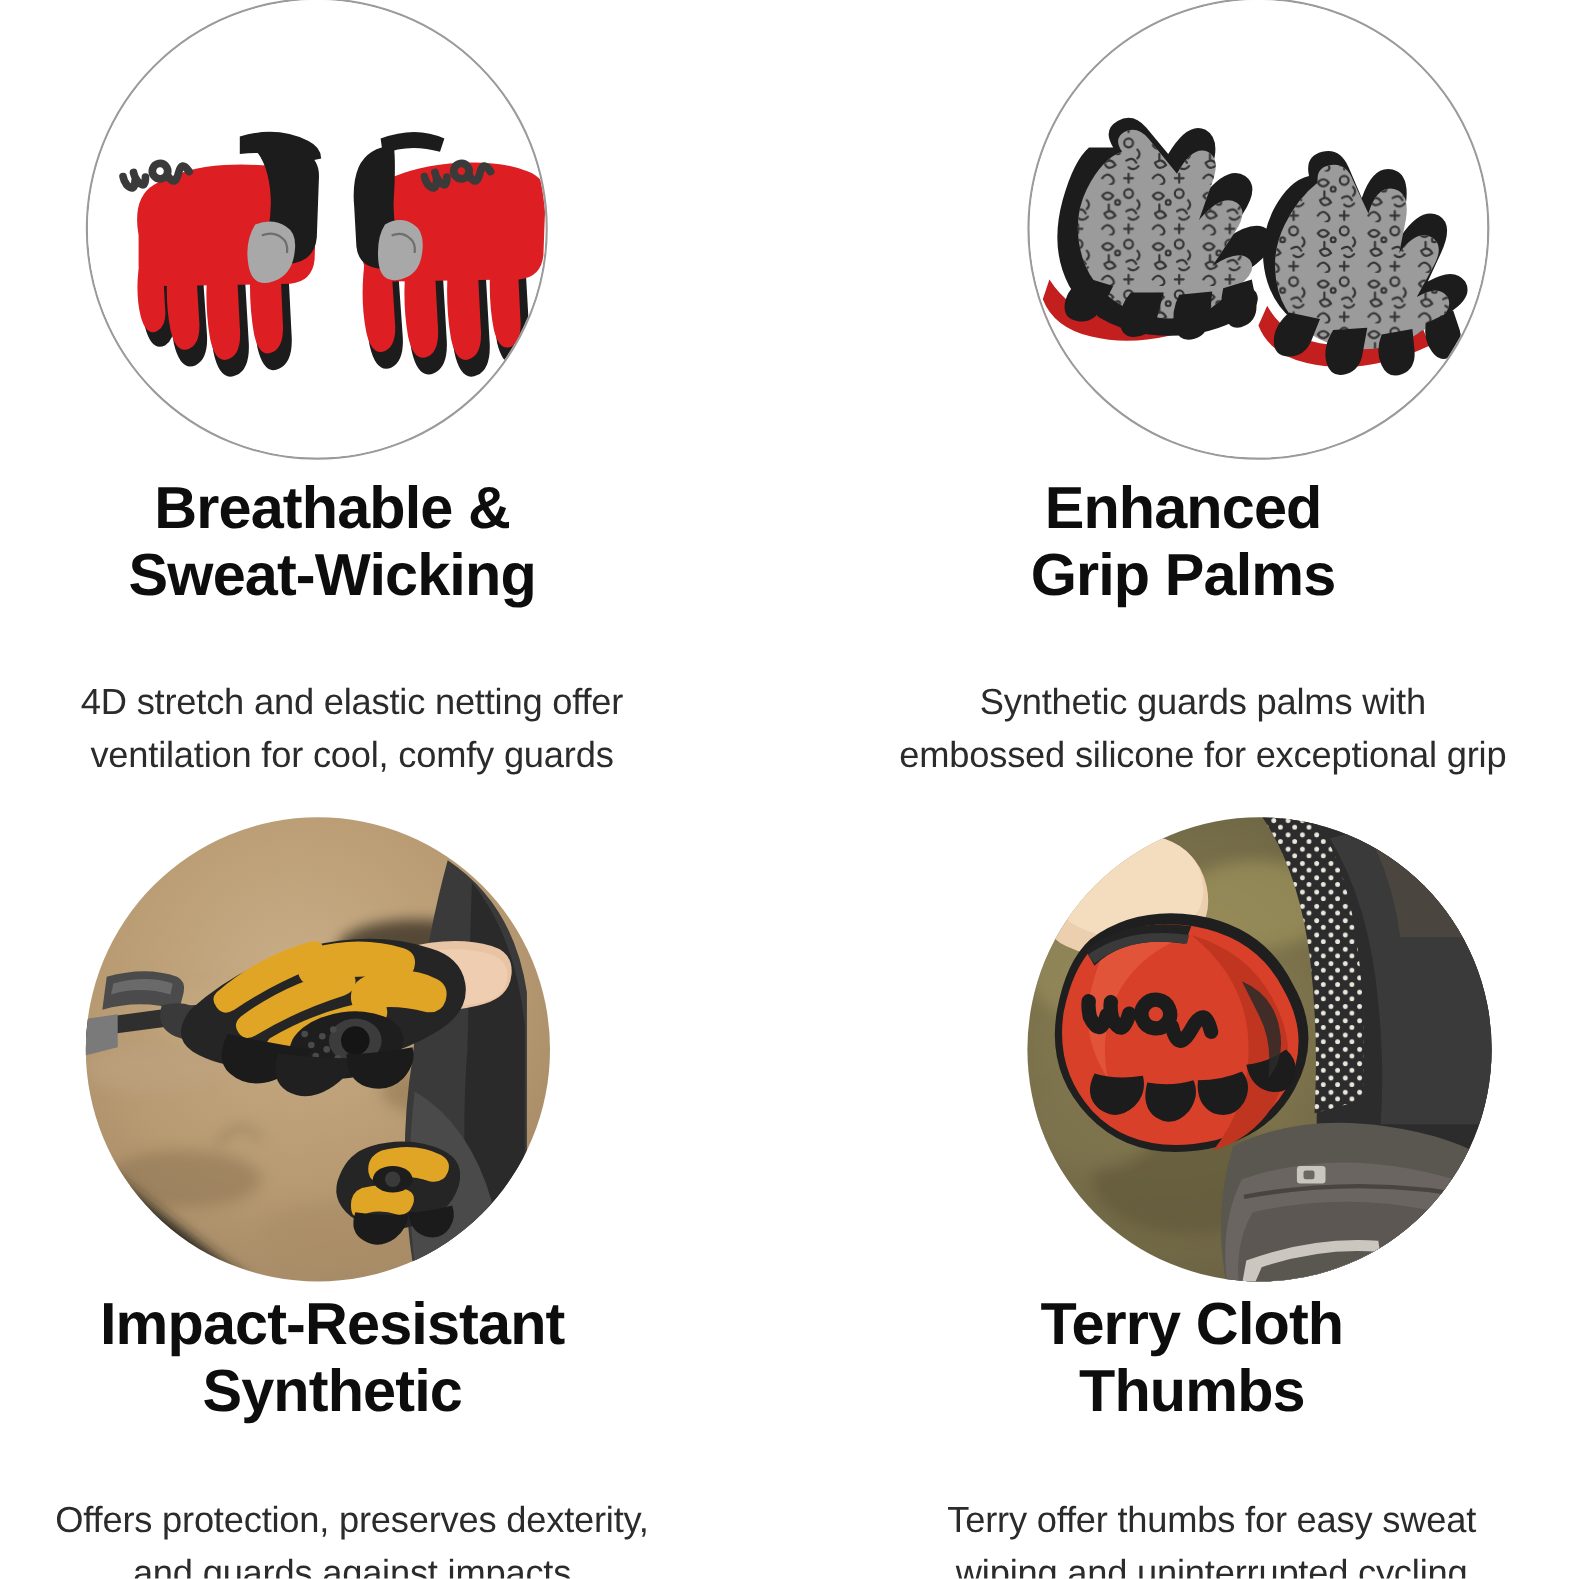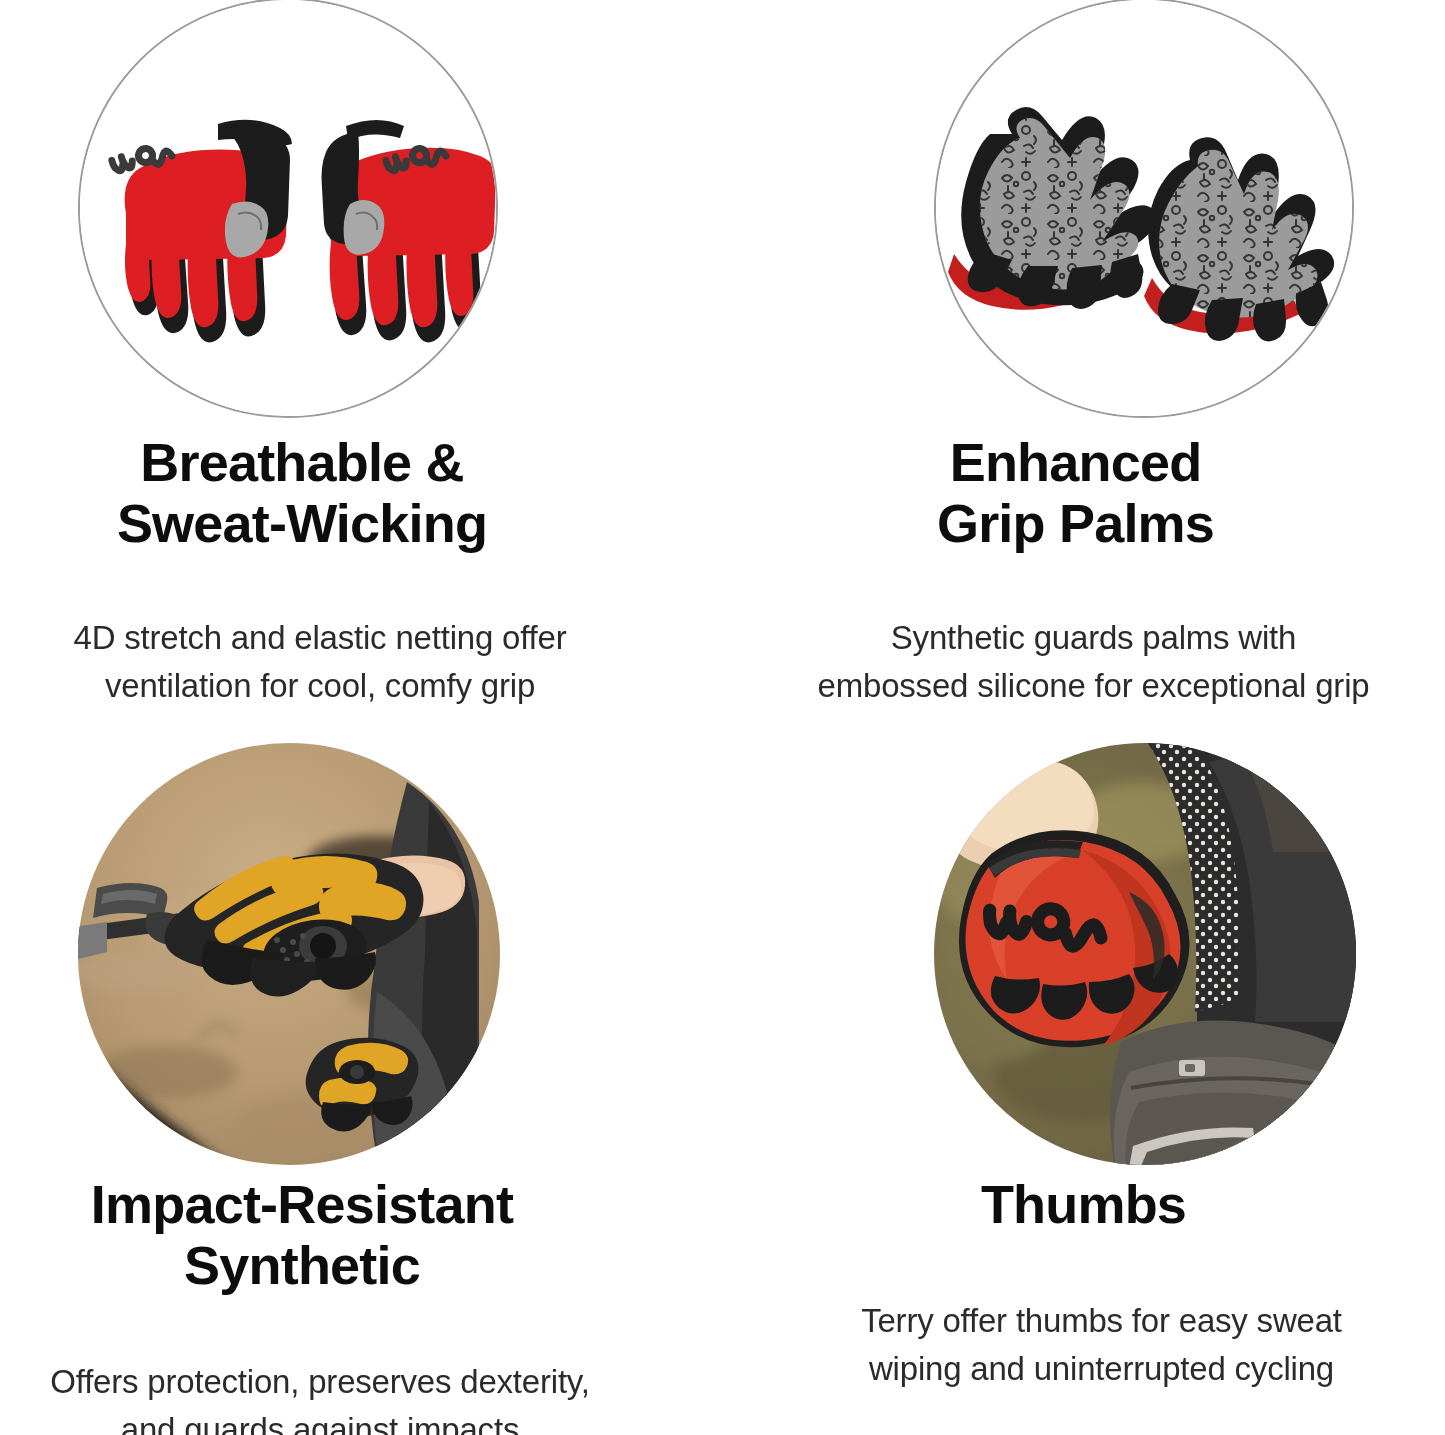--- a/index.html
+++ b/index.html
@@ -156,21 +156,21 @@
         </g>
       </svg>
     </div>
     <div class="txt">
       <h2 class="heading">
         <span>Breathable &amp;</span>
         <span>Sweat-Wicking</span>
       </h2>
       <p class="desc">
         <span>4D stretch and elastic netting offer</span>
-        <span>ventilation for cool, comfy grip</span>
+        <span>ventilation for cool, comfy guards</span>
       </p>
     </div>
   </div>
 
   <div class="cell cell-tr">
     <div class="media-outline">
       <svg width="416" height="416" viewBox="0 0 416 416" aria-hidden="true">
         <rect width="416" height="416" fill="#ffffff"></rect>
         <defs>
           <pattern id="doodles" width="46" height="46" patternUnits="userSpaceOnUse">
@@ -401,20 +401,21 @@
             <path d="M156,240 q-2,22 14,30 q18,6 28,-10 q8,-16 -2,-28 q-18,8 -40,8 z" fill="#1c1c1c"></path>
             <path d="M200,226 q4,20 20,24 q18,4 24,-12 q4,-16 -8,-26 q-16,12 -36,14 z" fill="#1c1c1c"></path>
 
             <path d="M196,150 q28,12 34,42 q6,28 -10,46 q4,-32 -8,-56 q-12,-24 -16,-32 z" fill="#2a2a2a" opacity="0.85"></path>
           </g>
         </g>
       </svg>
     </div>
     <div class="txt">
       <h2 class="heading">
+        <span>Terry Cloth</span>
         <span>Thumbs</span>
       </h2>
       <p class="desc">
         <span>Terry offer thumbs for easy sweat</span>
         <span>wiping and uninterrupted cycling</span>
       </p>
     </div>
   </div>
 
 </div>

